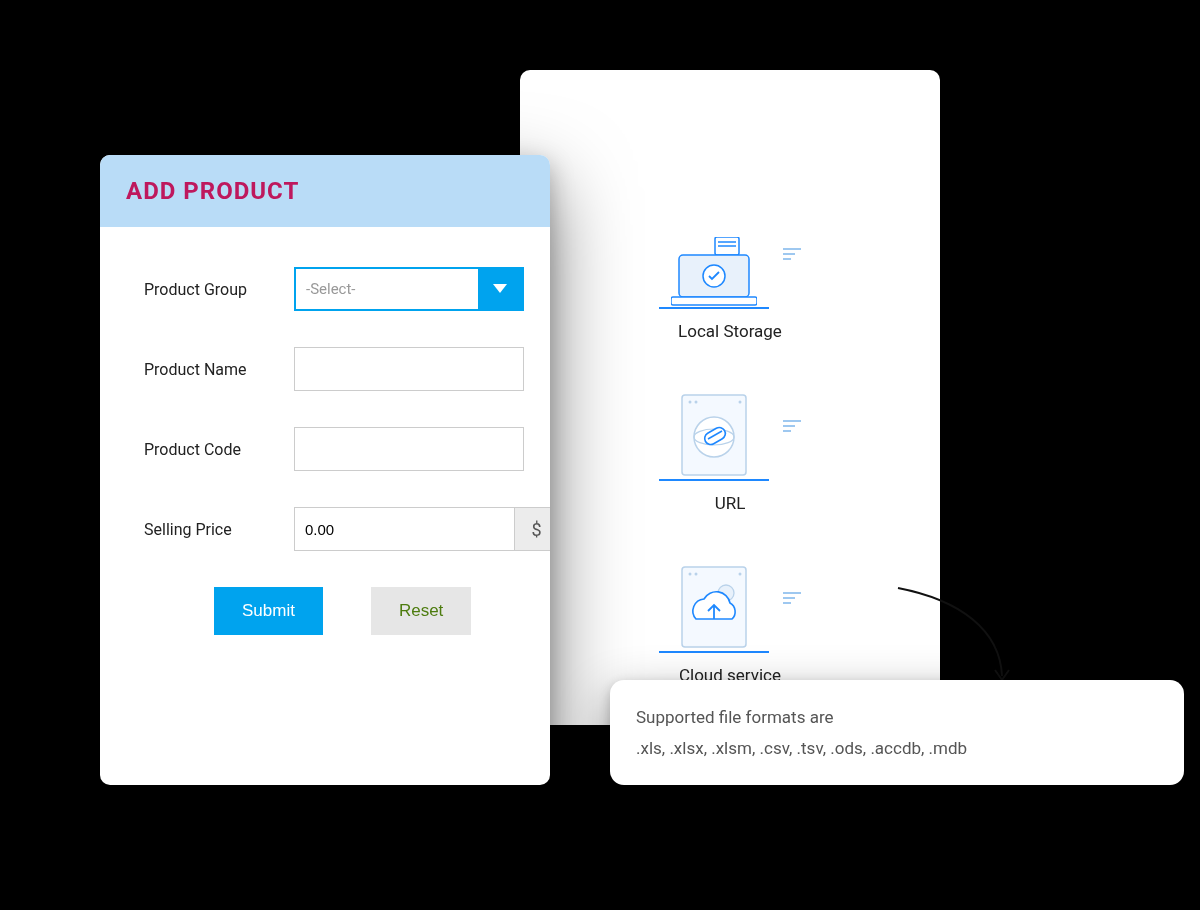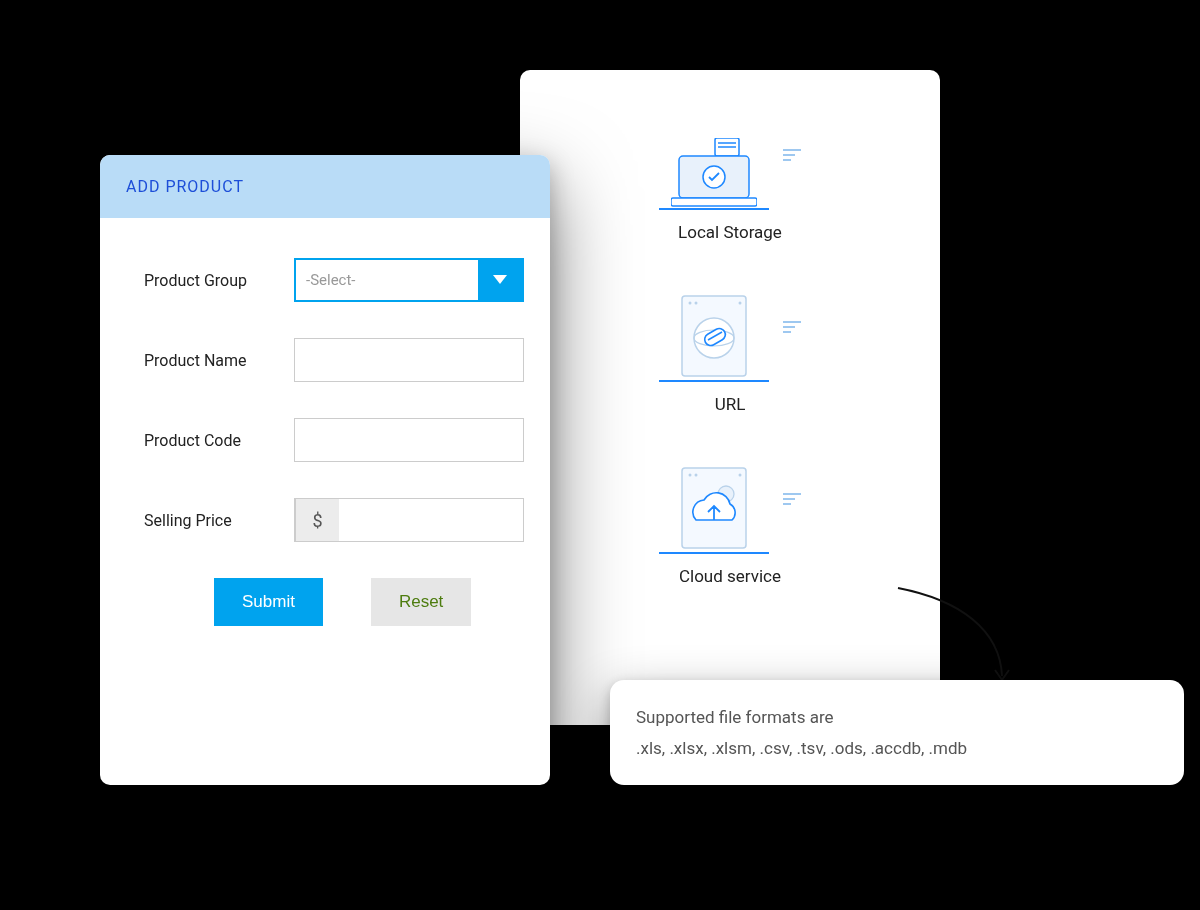--- a/index.html
+++ b/index.html
@@ -30,24 +30,24 @@
     border-radius: 10px;
     box-shadow: 0 30px 80px rgba(0,0,0,0.5), 0 8px 24px rgba(0,0,0,0.25);
     overflow: hidden;
     z-index: 5;
   }
   .form-header {
     background: #b9dcf7;
     padding: 22px 26px;
   }
   .form-header h1 {
-    font-size: 16px;
-    font-weight: 400;
+    font-size: 24px;
+    font-weight: 700;
     letter-spacing: 1px;
-    color: #1d4ed8;
+    color: #be185d;
     text-transform: uppercase;
   }
   .form-body {
     padding: 40px 26px 30px 44px;
   }
   .form-row {
     display: flex;
     align-items: center;
     margin-bottom: 36px;
   }
@@ -137,20 +137,21 @@
     height: 655px;
     background: #fff;
     border-radius: 10px;
     box-shadow: 0 30px 80px rgba(0,0,0,0.5), 0 8px 20px rgba(0,0,0,0.2);
     z-index: 3;
     padding: 40px 20px;
     display: flex;
     flex-direction: column;
     align-items: center;
     gap: 40px;
+    justify-content: flex-end;
   }
   .source-item {
     display: flex;
     flex-direction: column;
     align-items: center;
     gap: 12px;
   }
   .source-icon-wrap {
     display: flex;
     align-items: center;
@@ -252,20 +253,21 @@
         <div class="field-wrap">
           <input class="text-input" type="text" style="">
         </div>
       </div>
 
 
       <div class="form-row">
         <label class="form-label">Selling Price</label>
         <div class="field-wrap">
           <div class="price-wrap">
+            <input class="price-input" type="text" value="0.00" style="">
             <div class="price-currency">$</div>
           </div>
         </div>
       </div>
 
       <div class="form-actions">
         <button class="btn btn-primary">Submit</button>
         <button class="btn btn-secondary">Reset</button>
       </div>
 

